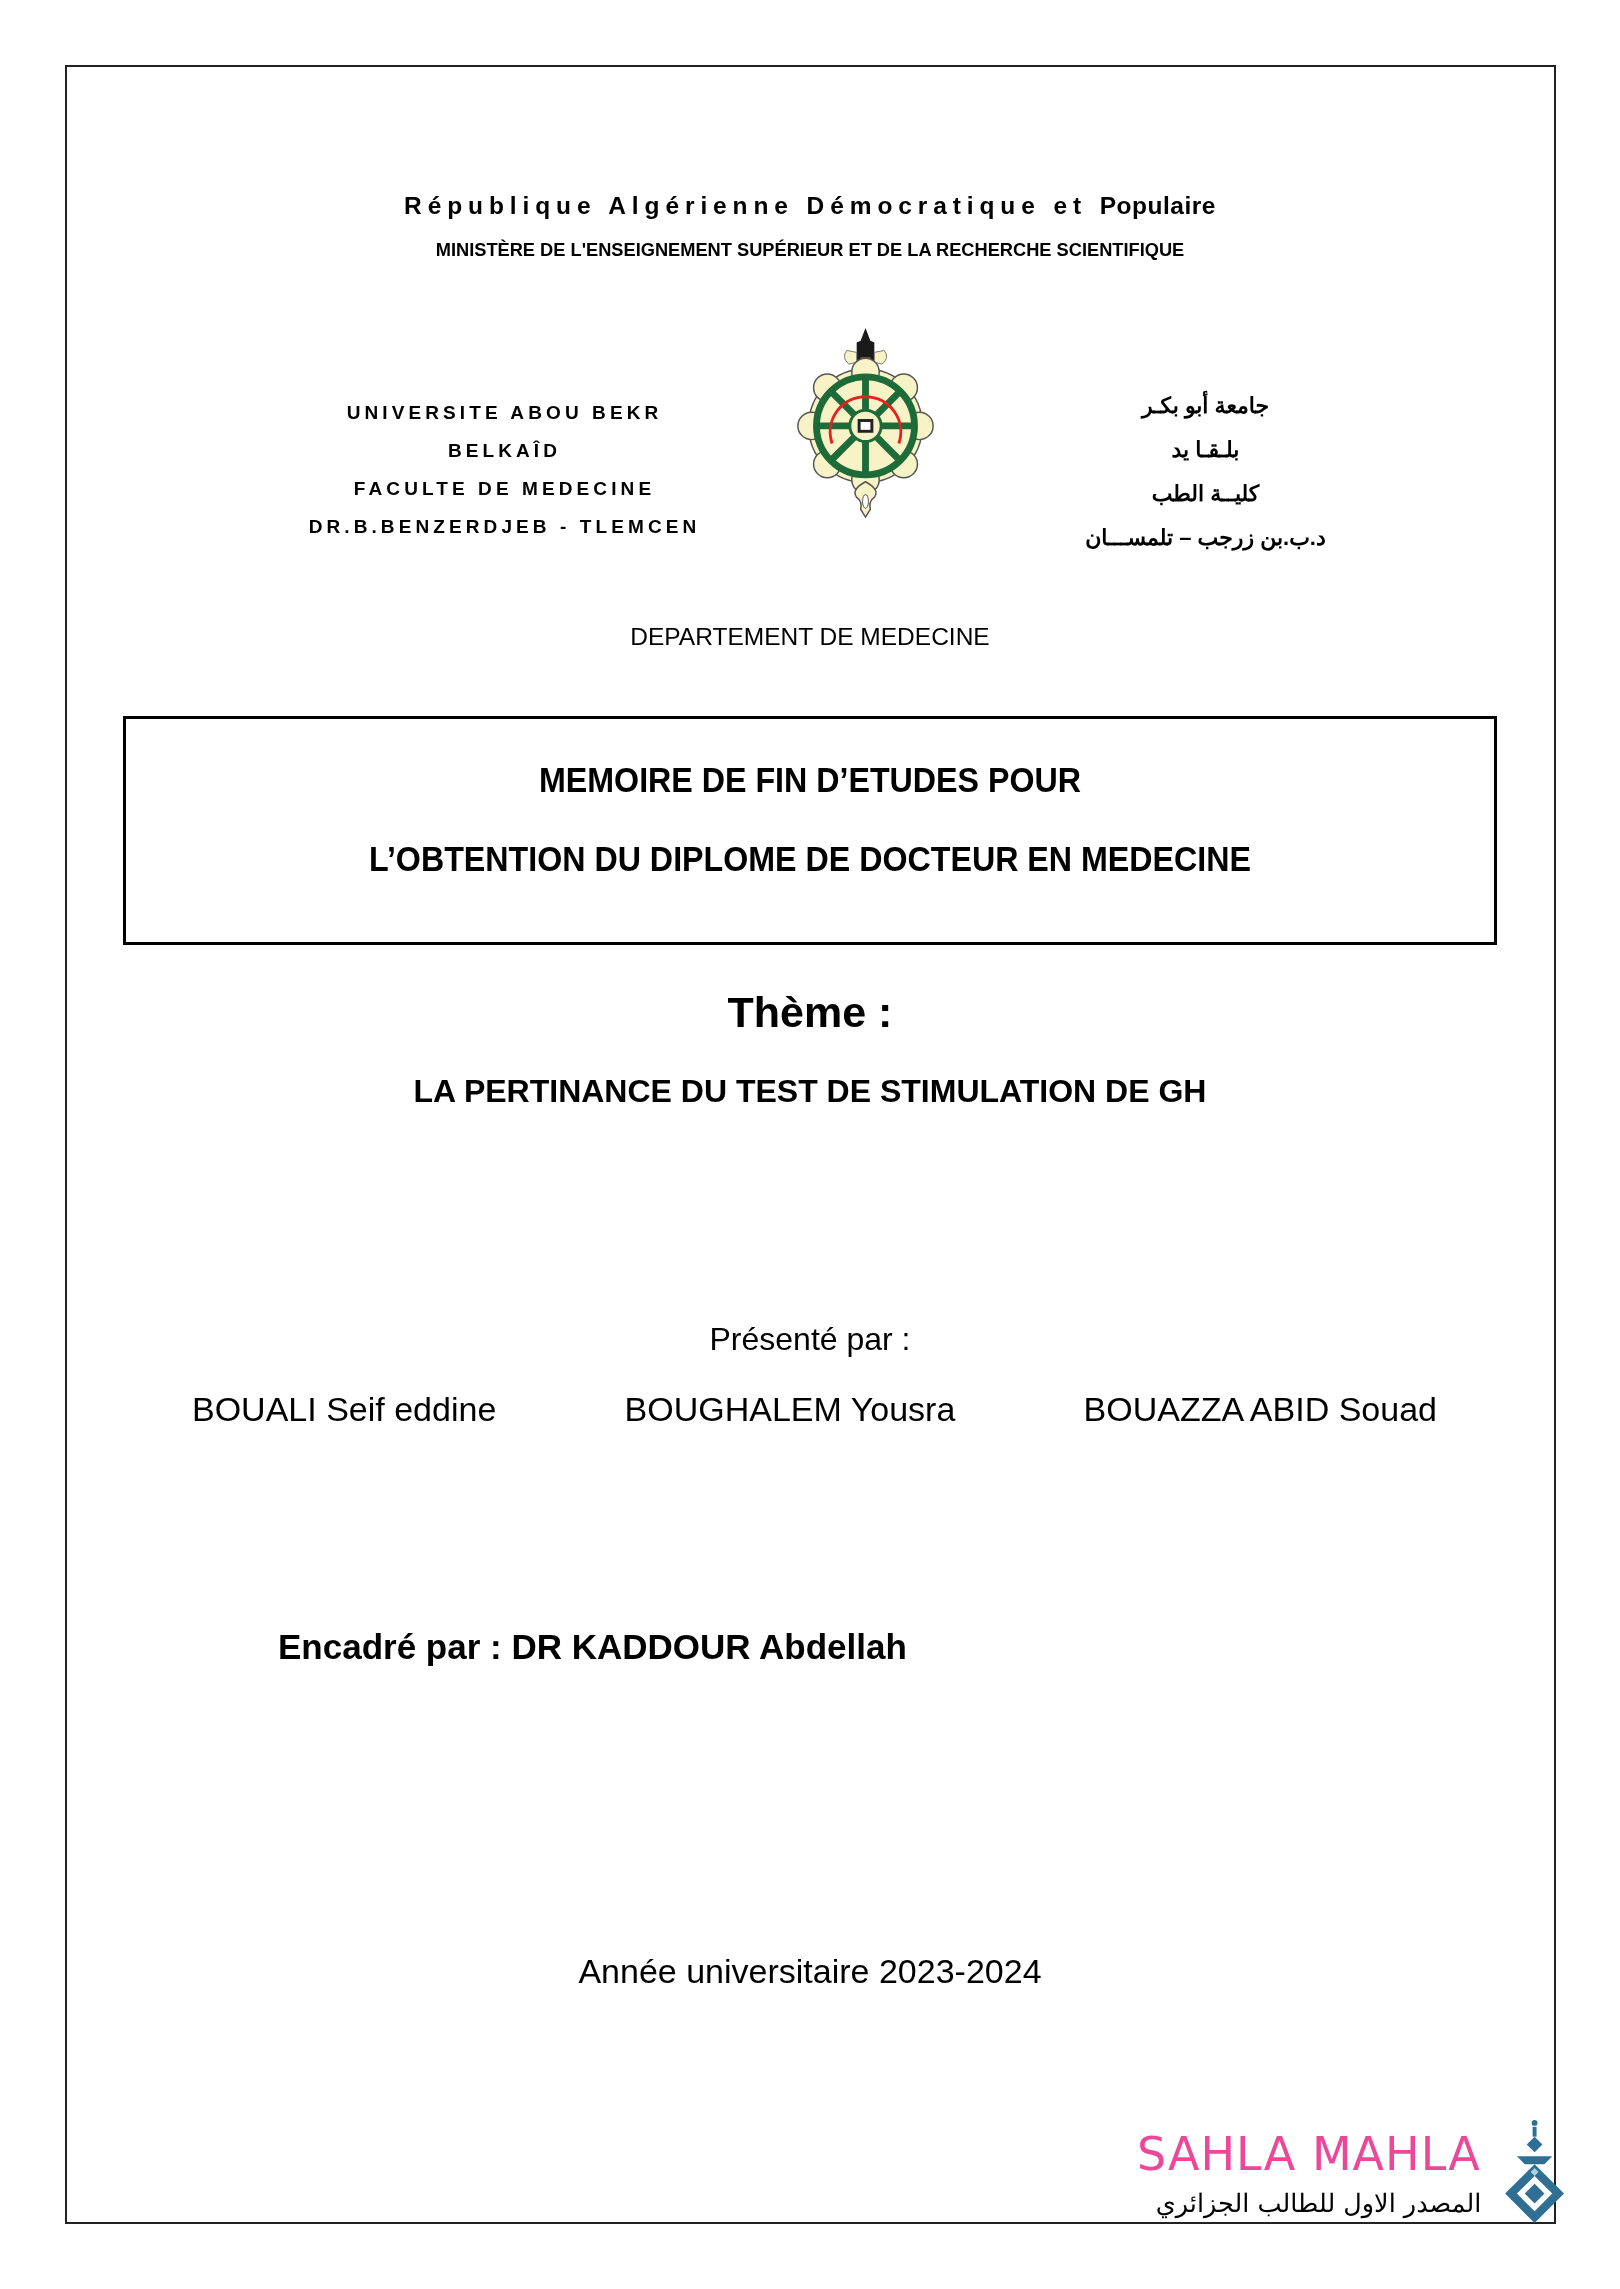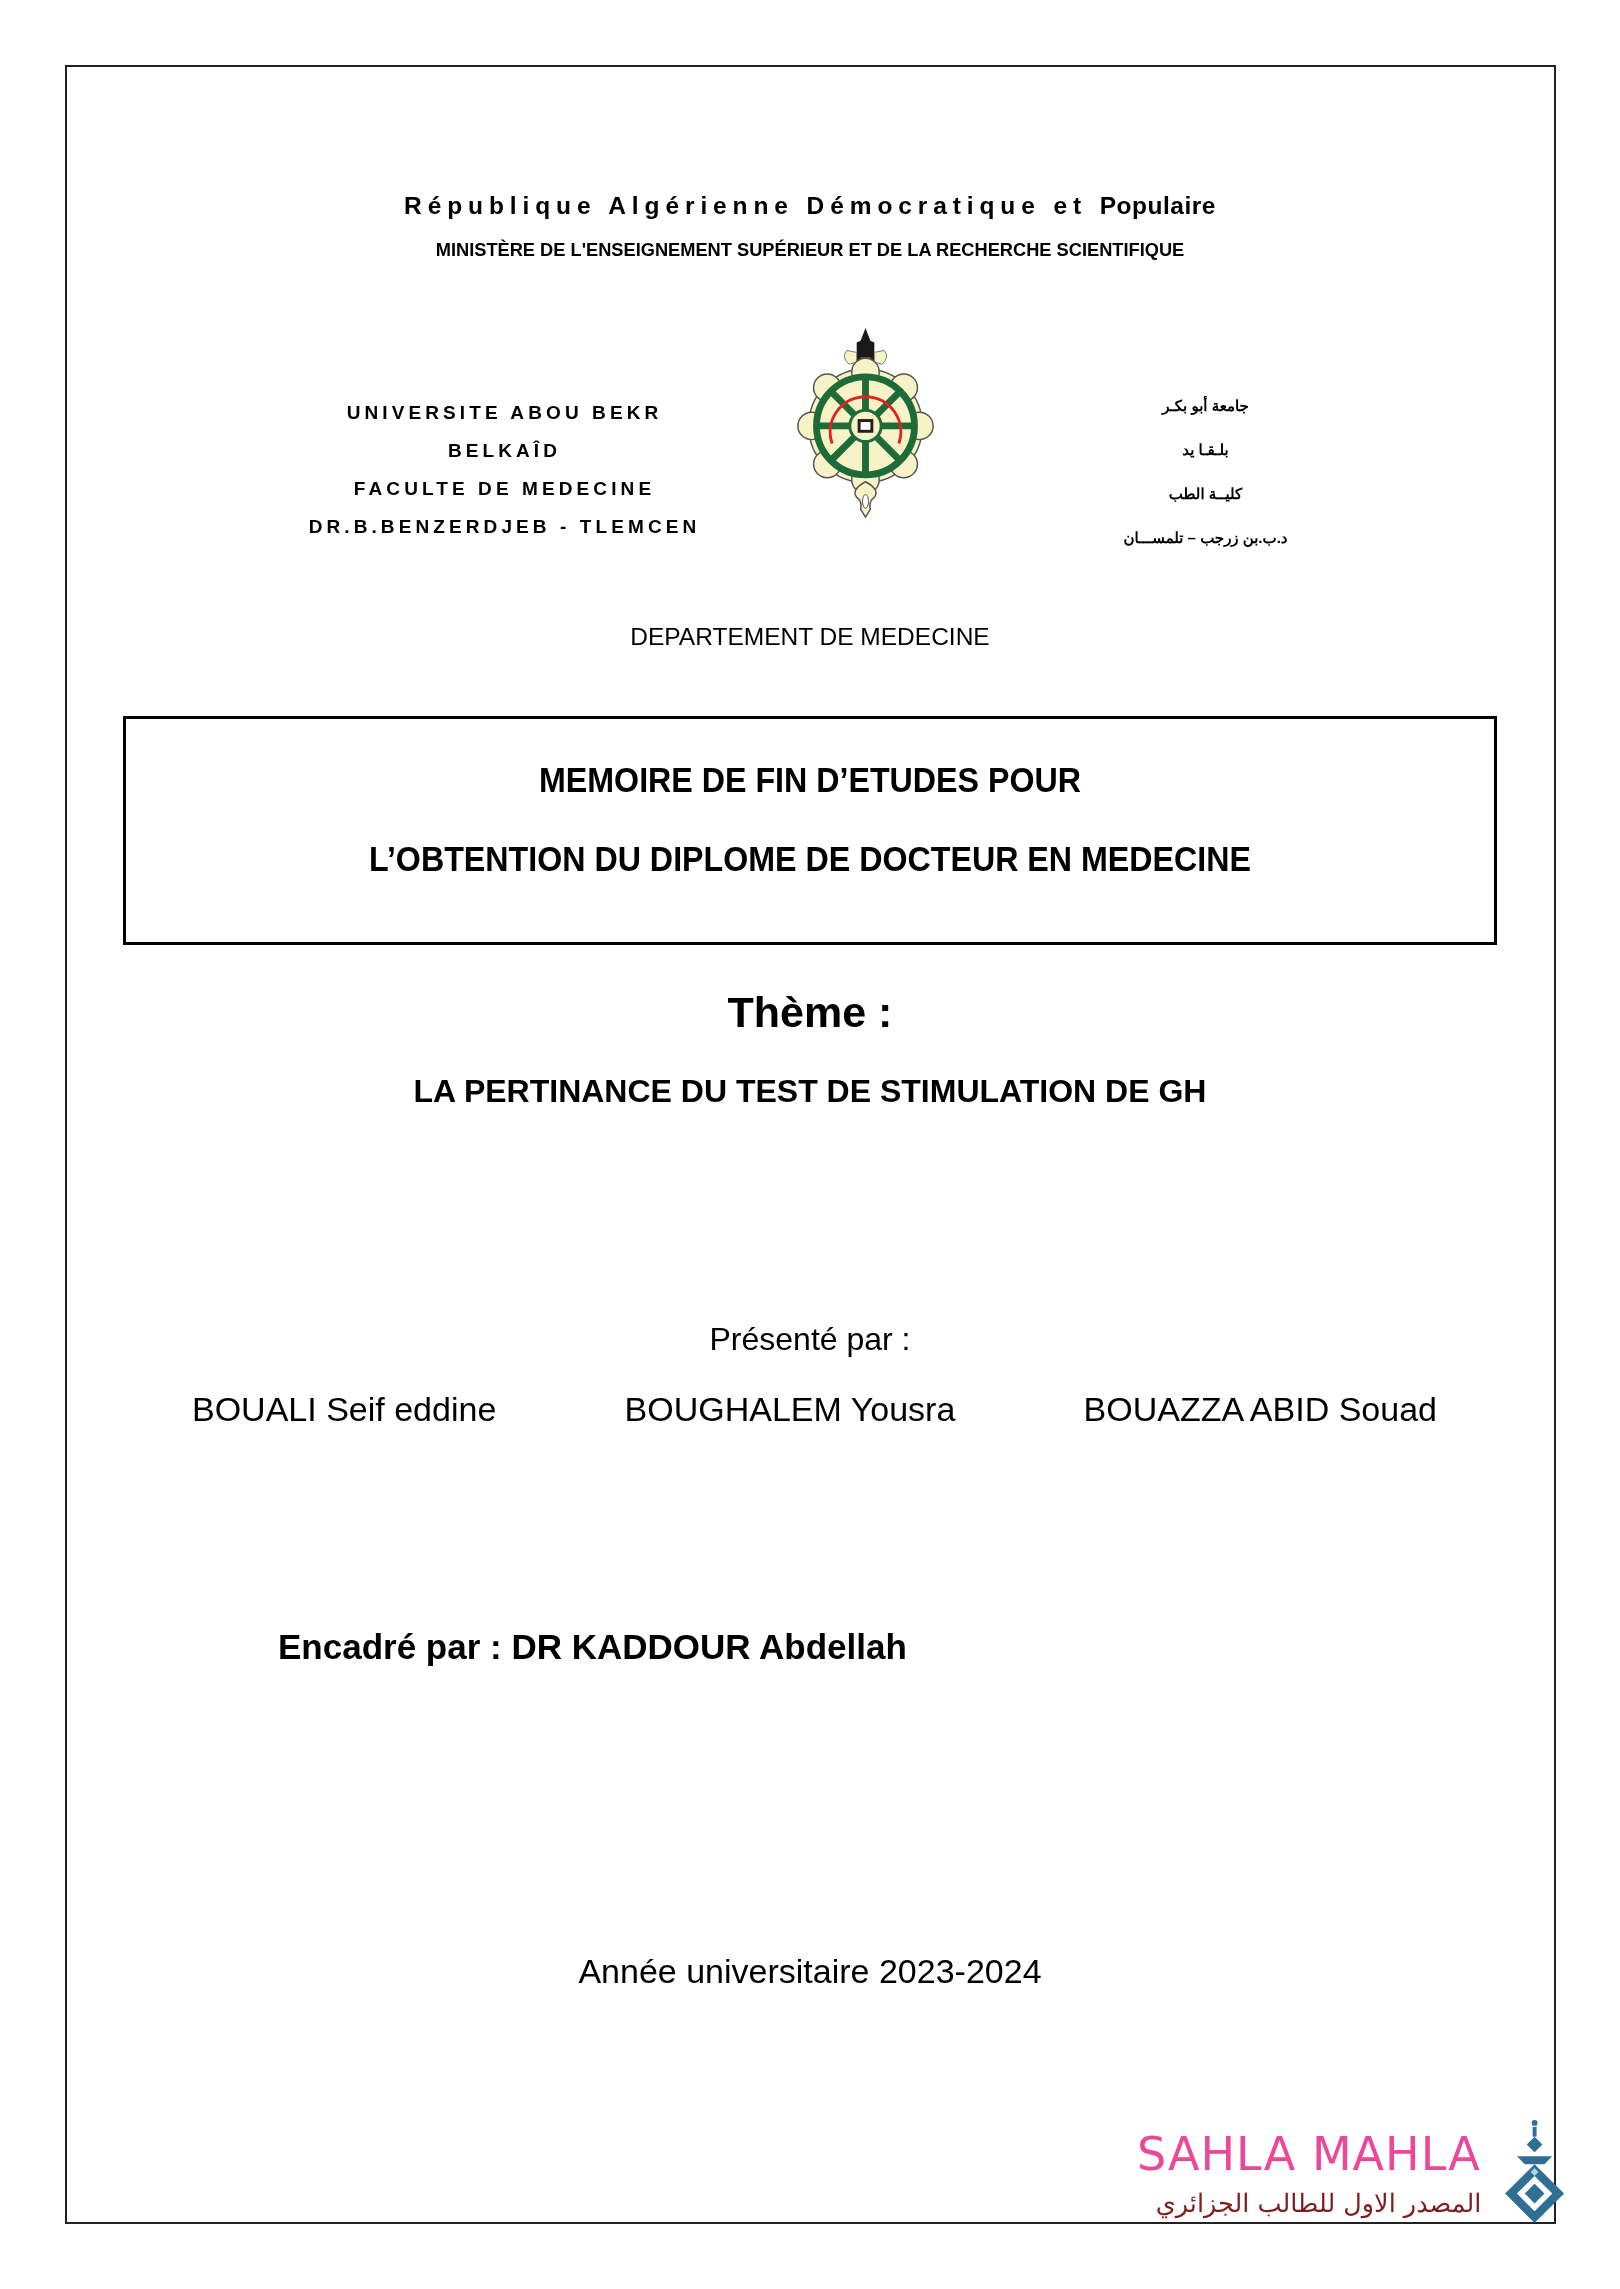--- a/index.html
+++ b/index.html
@@ -4,35 +4,35 @@
 <style>
   html, body { margin:0; padding:0; background:#ffffff; }
   body { width:1620px; height:2290px; position:relative; overflow:hidden; font-family:"Liberation Sans", sans-serif; color:#000; }
   .frame { position:absolute; left:65px; top:65px; width:1491px; height:2159px; border:2px solid #222; box-sizing:border-box; }
   .abs { position:absolute; }
   .center { text-align:center; left:0; width:1620px; }
   .rep { top:192px; font-size:24.5px; font-weight:bold; letter-spacing:5.9px; }
   .rep .tail { letter-spacing:0.5px; }
   .min { top:239px; font-size:19px; font-weight:bold; letter-spacing:0px; transform:scaleX(0.96); }
   .univ-fr { left:284px; width:441px; top:394px; text-align:center; font-size:19px; font-weight:bold; letter-spacing:4.1px; line-height:38px; }
-  .univ-ar { left:1078px; width:255px; top:384px; text-align:center; font-size:15px; font-weight:bold; line-height:44px; direction:rtl; }
+  .univ-ar { left:1078px; width:255px; top:384px; text-align:center; font-size:22px; font-weight:bold; line-height:44px; direction:rtl; }
   .logo { left:792px; top:323px; width:147px; height:196px; }
   .dept { top:623px; font-size:24.5px; font-weight:normal; }
   .box { position:absolute; left:123px; top:716px; width:1374px; height:229px; border:3.9px solid #000; box-sizing:border-box; }
   .box .l1 { position:absolute; left:0; width:100%; top:41px; text-align:center; font-size:35px; font-weight:bold; transform:scaleX(0.92); }
   .box .l2 { position:absolute; left:0; width:100%; top:120px; text-align:center; font-size:35px; font-weight:bold; transform:scaleX(0.92); }
   .theme-label { top:988px; font-size:43px; font-weight:bold; }
   .theme-title { top:1071px; font-size:32px; font-weight:bold; line-height:40px; }
   .presented { top:1321px; font-size:32px; }
   .authors { top:1390px; left:192px; width:1245px; display:flex; justify-content:space-between; font-size:34px;gap:32px; }
   .super { left:278px; top:1627px; font-size:35px; font-weight:bold; }
   .year { top:1952px; font-size:34px; }
   .wm { left:1137px; top:2117px; width:431px; height:108px; }
   .wm-title { position:absolute; left:0; top:9.8px; font-size:46px; color:#ec4899; font-family:"DejaVu Sans", sans-serif; letter-spacing:1px; }
-  .wm-sub { position:absolute; left:0; top:71px; width:363px; text-align:center; font-size:25.5px; color:#7f1d1d; direction:rtl; font-family:"DejaVu Serif", serif; }
+  .wm-sub { position:absolute; left:0; top:71px; width:363px; text-align:center; font-size:25.5px; color:#000000; direction:rtl; font-family:"DejaVu Serif", serif; }
   .wm-icon { position:absolute; left:368px; top:0; width:69px; height:108px; }
 </style>
 </head>
 <body>
 
 <div class="frame"></div>
 
 <div class="abs center rep">
   <span>République Algérienne Démocratique et</span>
   <span class="tail">Populaire</span>

